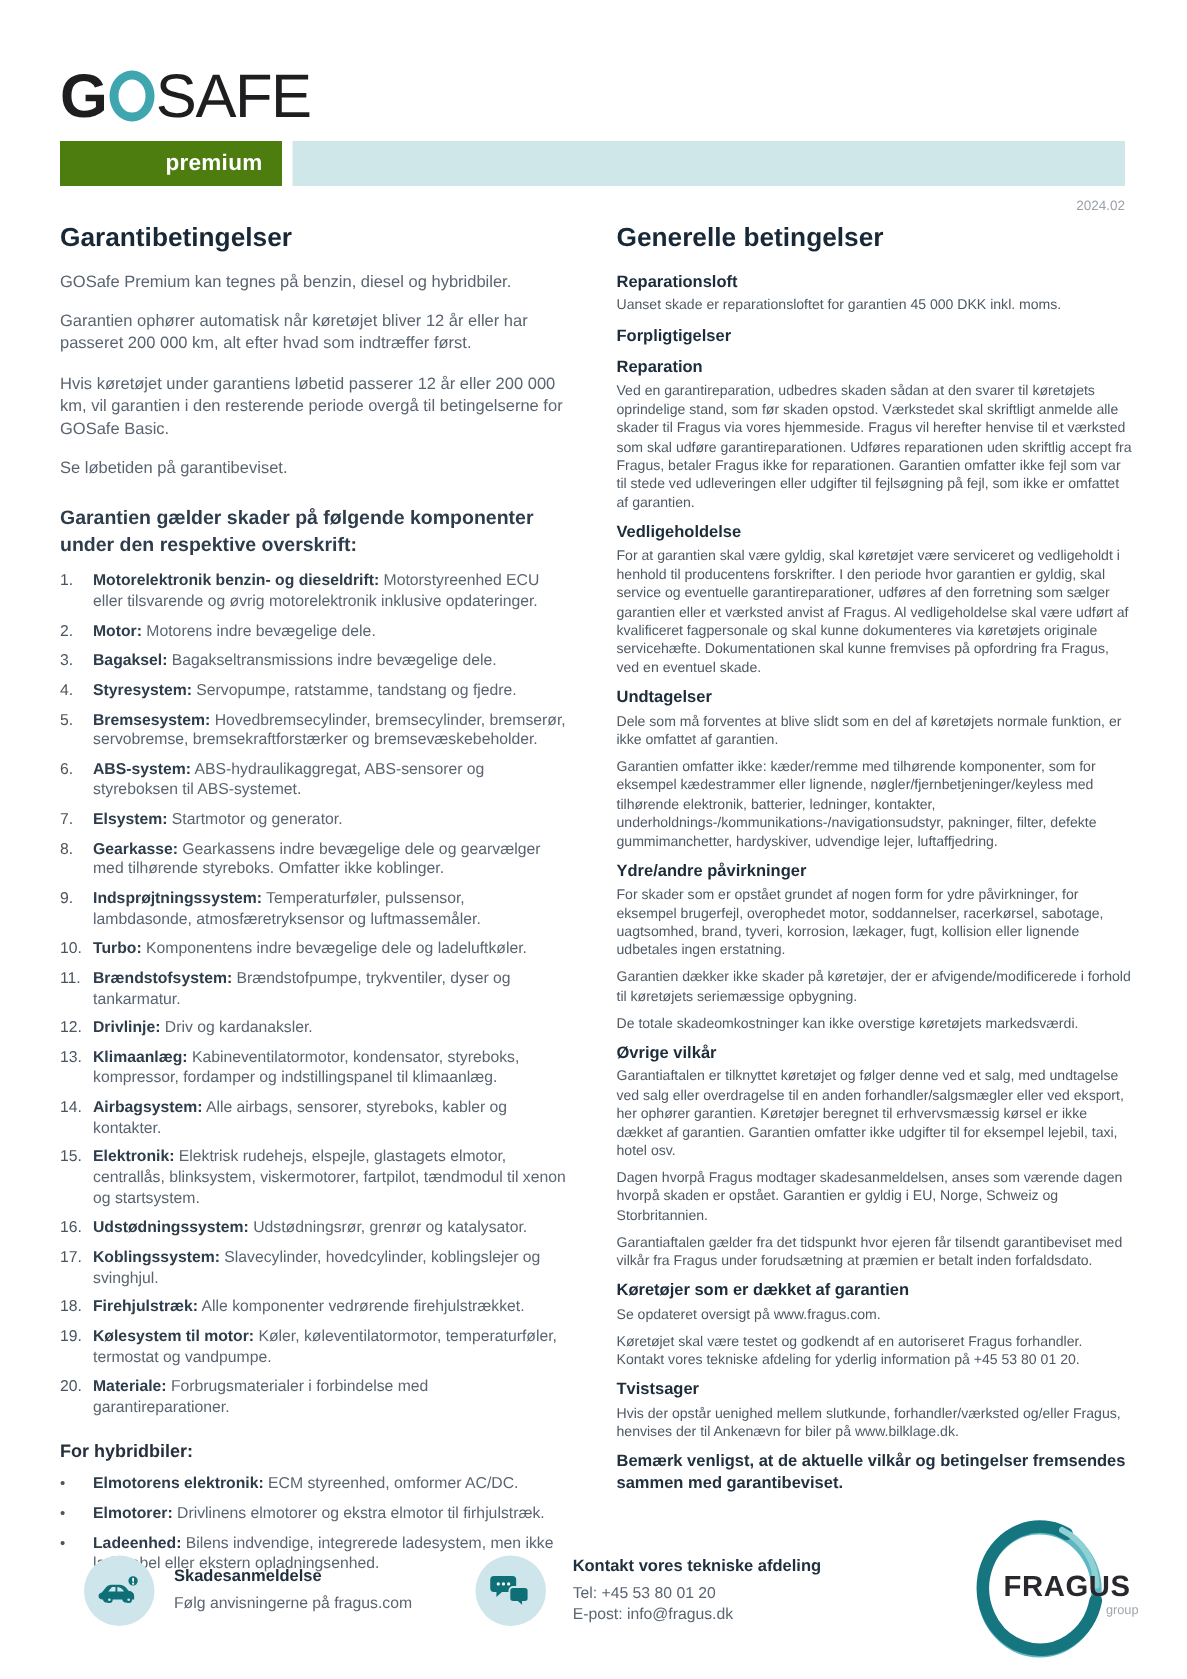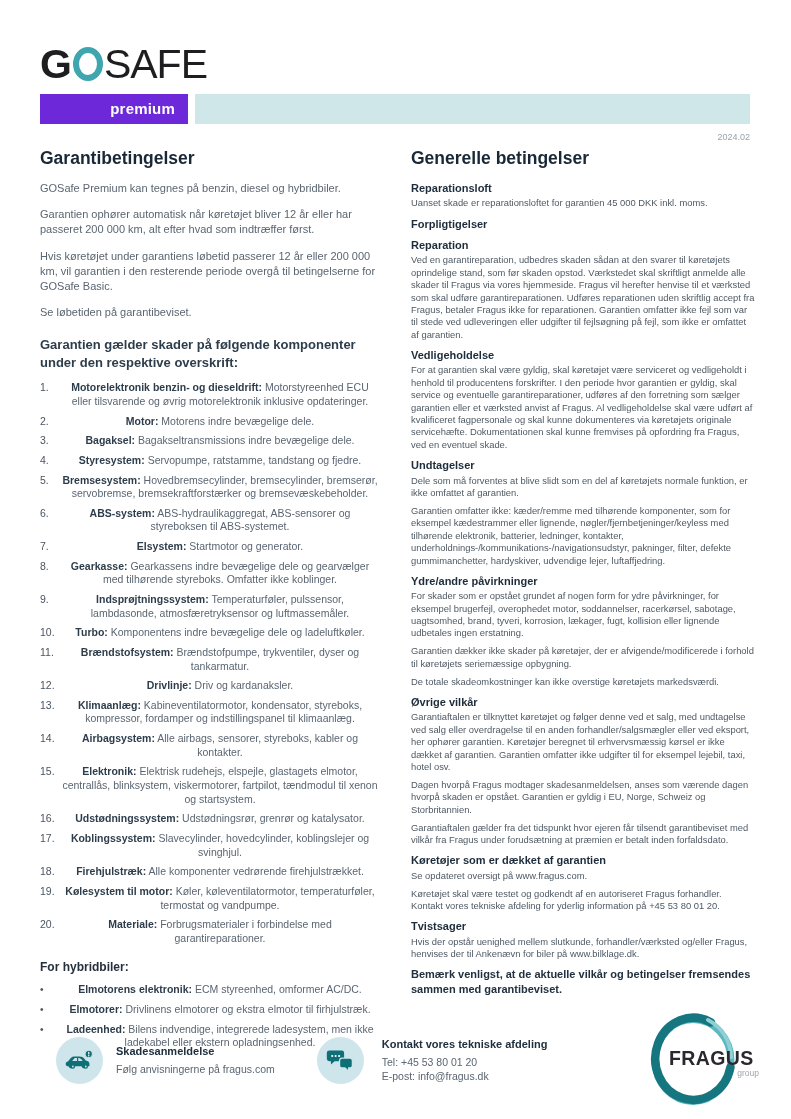--- a/index.html
+++ b/index.html
@@ -11,37 +11,37 @@
     overflow:hidden;
     color:#5a6571;
   }
   
   .header{padding:42px 41px 0 40px;}
   .logo-row{display:flex;align-items:center;height:44px;}
   .logo-g{font-size:41px;font-weight:800;color:#1e1e20;letter-spacing:-2px;line-height:1;}
   .logo-o{display:inline-block;width:30px;height:34px;border:6px solid #3fa6af;border-radius:50%;box-sizing:border-box;margin:0 1px 0 3px;}
   .logo-safe{font-size:41px;font-weight:500;color:#1e1e20;letter-spacing:-1px;line-height:1;}
   .badge-row{display:flex;margin-top:8px;height:30px;gap:7px;}
-  .premium-badge{width:148px;background:#6d28d9;color:#fff;font-size:15px;font-weight:700;text-align:right;padding-right:13px;line-height:30px;box-sizing:border-box;letter-spacing:.2px;}
+  .premium-badge{width:148px;background:#4d7c0f;color:#fff;font-size:15px;font-weight:700;text-align:right;padding-right:13px;line-height:30px;box-sizing:border-box;letter-spacing:.2px;}
   .accent-bar{flex:1;background:#cfe7e8;}
   .doc-date{text-align:right;font-size:9px;color:#9ba2a9;margin-top:8px;}
   
   .columns{display:flex;gap:33px;padding:6px 36px 0 40px;box-sizing:border-box;}
   .col-left{width:338px;flex-shrink:0;}
   .col-right{flex:1;min-width:0;}
   h1{font-size:17.5px;font-weight:700;color:#182837;margin:0 0 12px 0;}
   
   .intro{font-size:11px;line-height:1.38;color:#5a6571;margin:0 0 11px 0;}
   .list-heading{font-size:13px;font-weight:700;color:#2e3d4b;line-height:1.35;margin:16px 0 10px 0;}
   ul.plain{list-style:none;margin:0;padding:0;}
   .numbered-item,.bullet-item{display:flex;font-size:10.5px;line-height:1.3;margin-bottom:6px;color:#5a6571;}
   .num{width:22px;flex-shrink:0;color:#4a5560;}
   .bullet-dot{width:22px;flex-shrink:0;color:#4a5560;}
   .bullet-dot::before{content:"•";font-size:10px;}
-  .li-text{flex:1;text-align:center;}
+  .li-text{flex:1;}
   .term{font-weight:700;color:#2e3d4b;}
   .desc{color:#5a6571;}
   .hybrid-heading{font-size:12px;font-weight:700;color:#26303c;margin:15px 0 9px 0;}
   
   .rsec h3{font-size:11px;font-weight:700;color:#1d2c3a;margin:7px 0 2px 0;line-height:1.3;}
   .rsec p{font-size:9.4px;line-height:1.32;color:#4e5963;margin:0 0 5.5px 0;}
   .note{font-size:11px;font-weight:700;color:#22313f;line-height:1.4;margin-top:6px;}
   
   .footer{position:absolute;left:40px;right:30px;top:1012px;display:flex;align-items:center;}
   .f-block{display:flex;align-items:center;gap:13px;}

